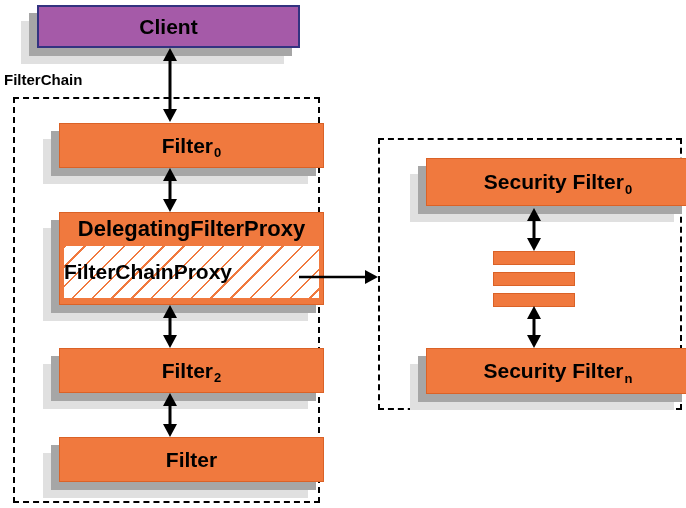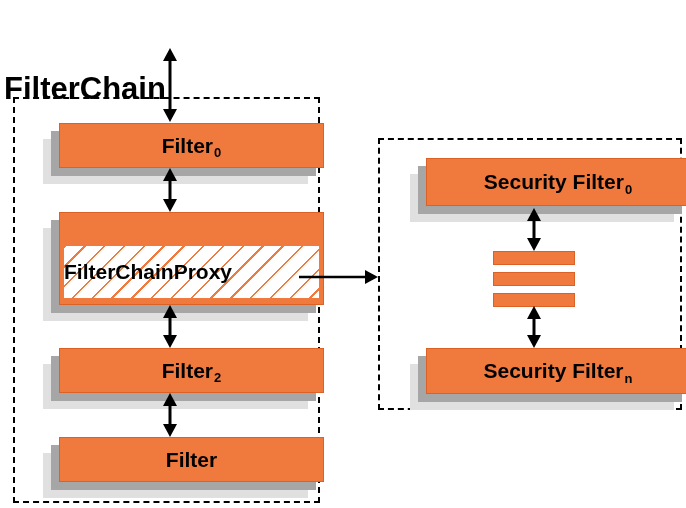--- a/index.html
+++ b/index.html
@@ -36,21 +36,21 @@
                 -16px 16px 0 var(--shadow-light, #E0E0E0);
   }
   .dashed-container {
     position: absolute;
     box-sizing: border-box;
     border: 2px dashed #000;
   }
   .diagram-title {
     position: absolute;
     font-weight: bold;
-    font-size: 31px;
+    font-size: 15px;
     color: #000;
     white-space: nowrap;
   }
   .sub {
     font-size: 13px;
     font-weight: bold;
     position: relative;
     top: 7px;
     margin-left: 1px;
   }
@@ -90,20 +90,23 @@
     background: var(--orange, #F0793E);
     border: 1px solid var(--orange-border, #DA6227);
     box-sizing: border-box;
   }
 </style>
 </head>
 <body>
 
 <div id="canvas">
 
+  <div class="box client-box" style="left:37px; top:5px; width:263px; height:43px;">
+    <span>Client</span>
+  </div>
 
   <svg class="arrow-svg" style="left:159px; top:48px;" width="22" height="74">
     <line x1="11" y1="10" x2="11" y2="64" stroke="#000" stroke-width="3"></line>
     <polygon points="11,0 4,13 18,13" fill="#000"></polygon>
     <polygon points="11,74 4,61 18,61" fill="#000"></polygon>
   </svg>
 
   <div class="diagram-title" style="left:4px; top:71px;">FilterChain</div>
 
   <div class="dashed-container" style="left:13px; top:97px; width:307px; height:406px;"></div>
@@ -113,20 +116,21 @@
       <span class="sub">0</span>
   </div>
 
   <svg class="arrow-svg" style="left:159px; top:168px;" width="22" height="44">
     <line x1="11" y1="10" x2="11" y2="34" stroke="#000" stroke-width="3"></line>
     <polygon points="11,0 4,13 18,13" fill="#000"></polygon>
     <polygon points="11,44 4,31 18,31" fill="#000"></polygon>
   </svg>
 
   <div class="box orange-box" style="left:35px; top:212px; width:265px; height:93px;">
+    <div class="delegating-title">DelegatingFilterProxy</div>
     <div class="hatch-box">
       <span>FilterChainProxy</span>
     </div>
   </div>
 
   <svg class="arrow-svg" style="left:159px; top:305px;" width="22" height="43">
     <line x1="11" y1="10" x2="11" y2="33" stroke="#000" stroke-width="3"></line>
     <polygon points="11,0 4,13 18,13" fill="#000"></polygon>
     <polygon points="11,43 4,30 18,30" fill="#000"></polygon>
   </svg>

